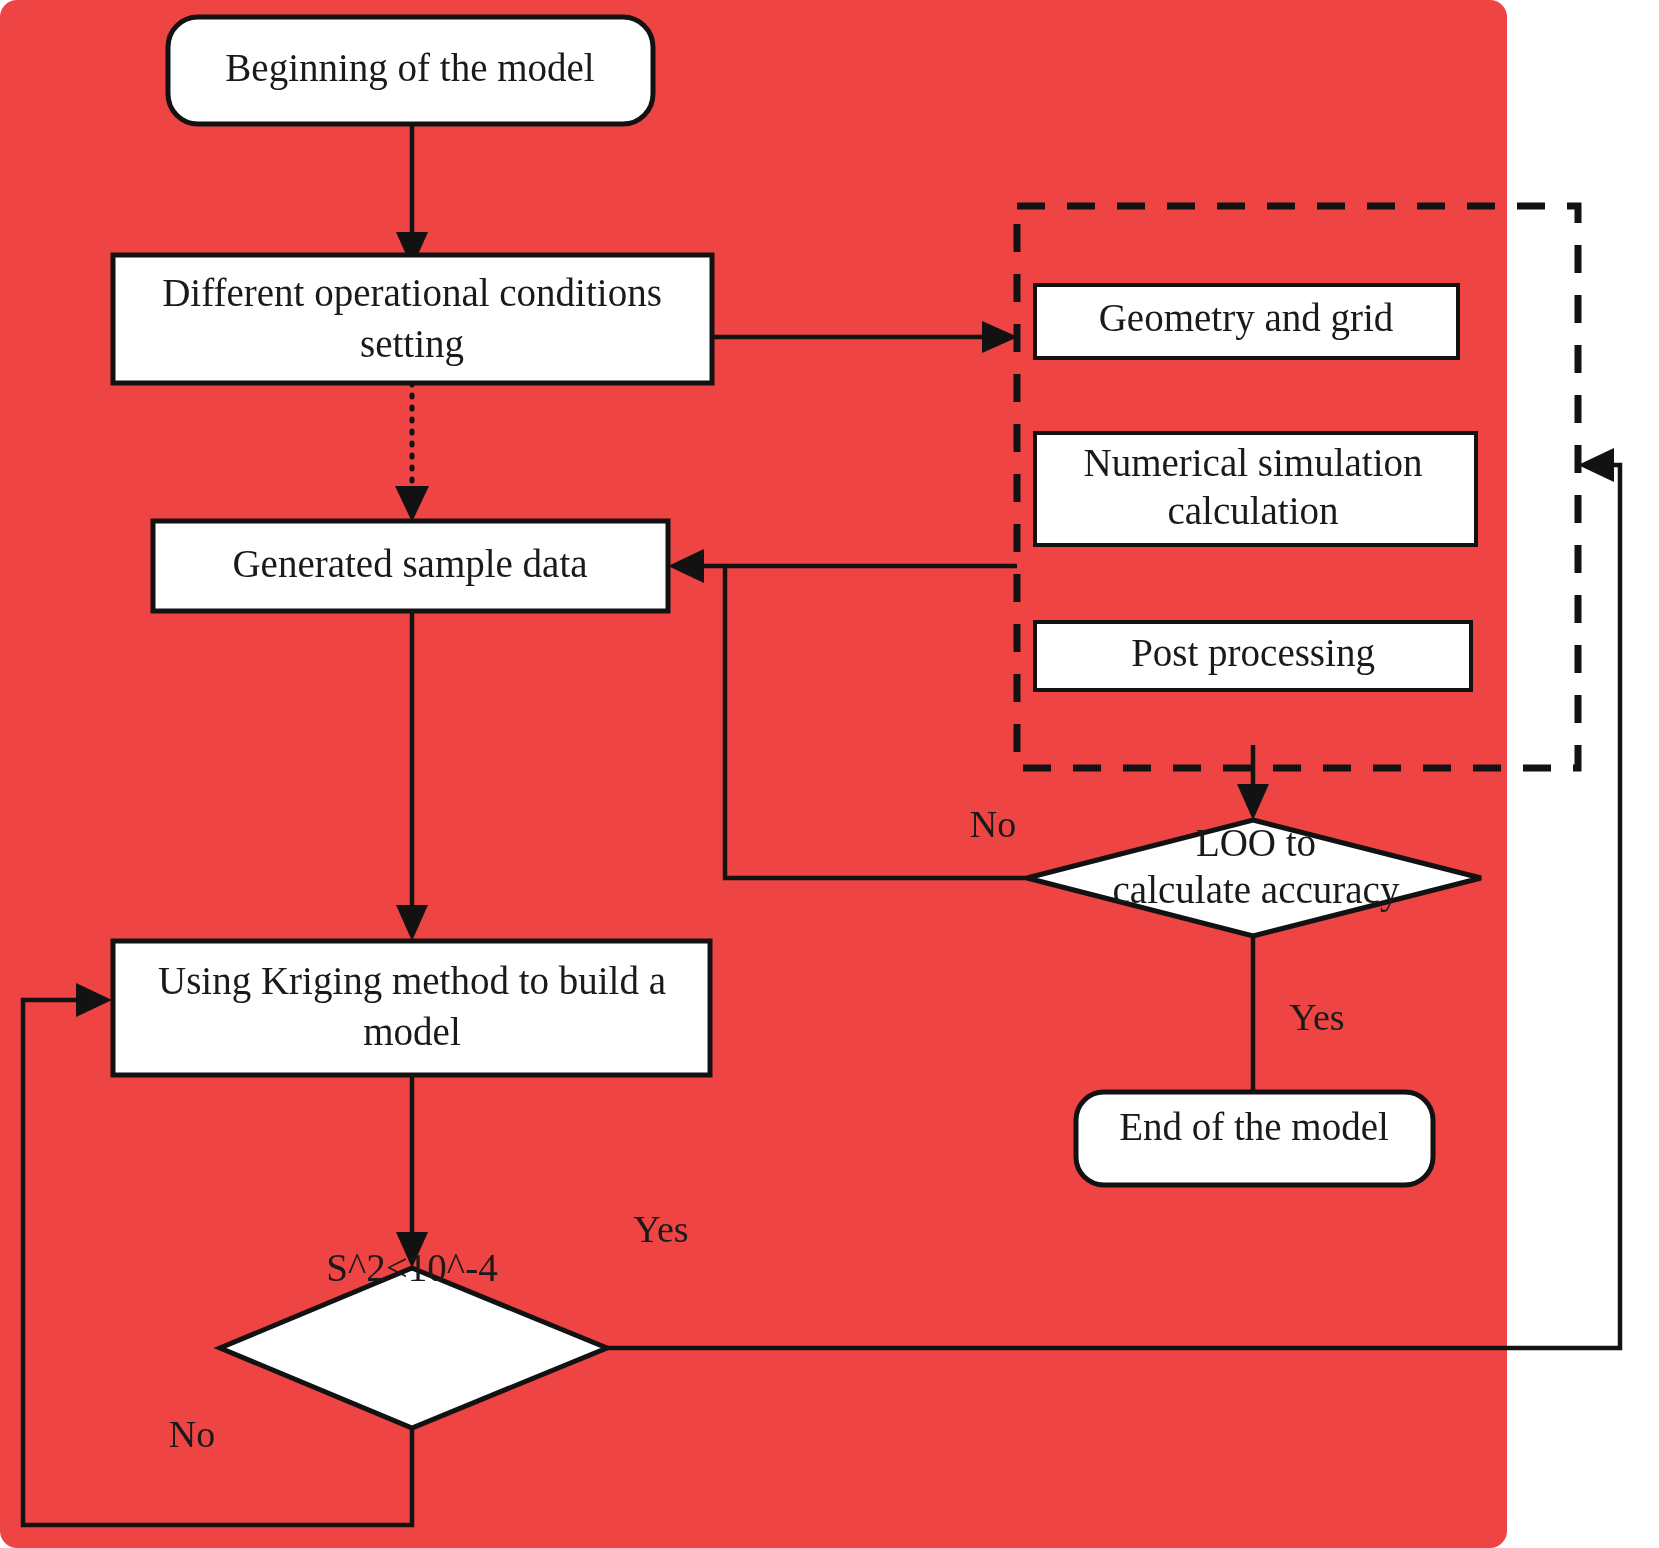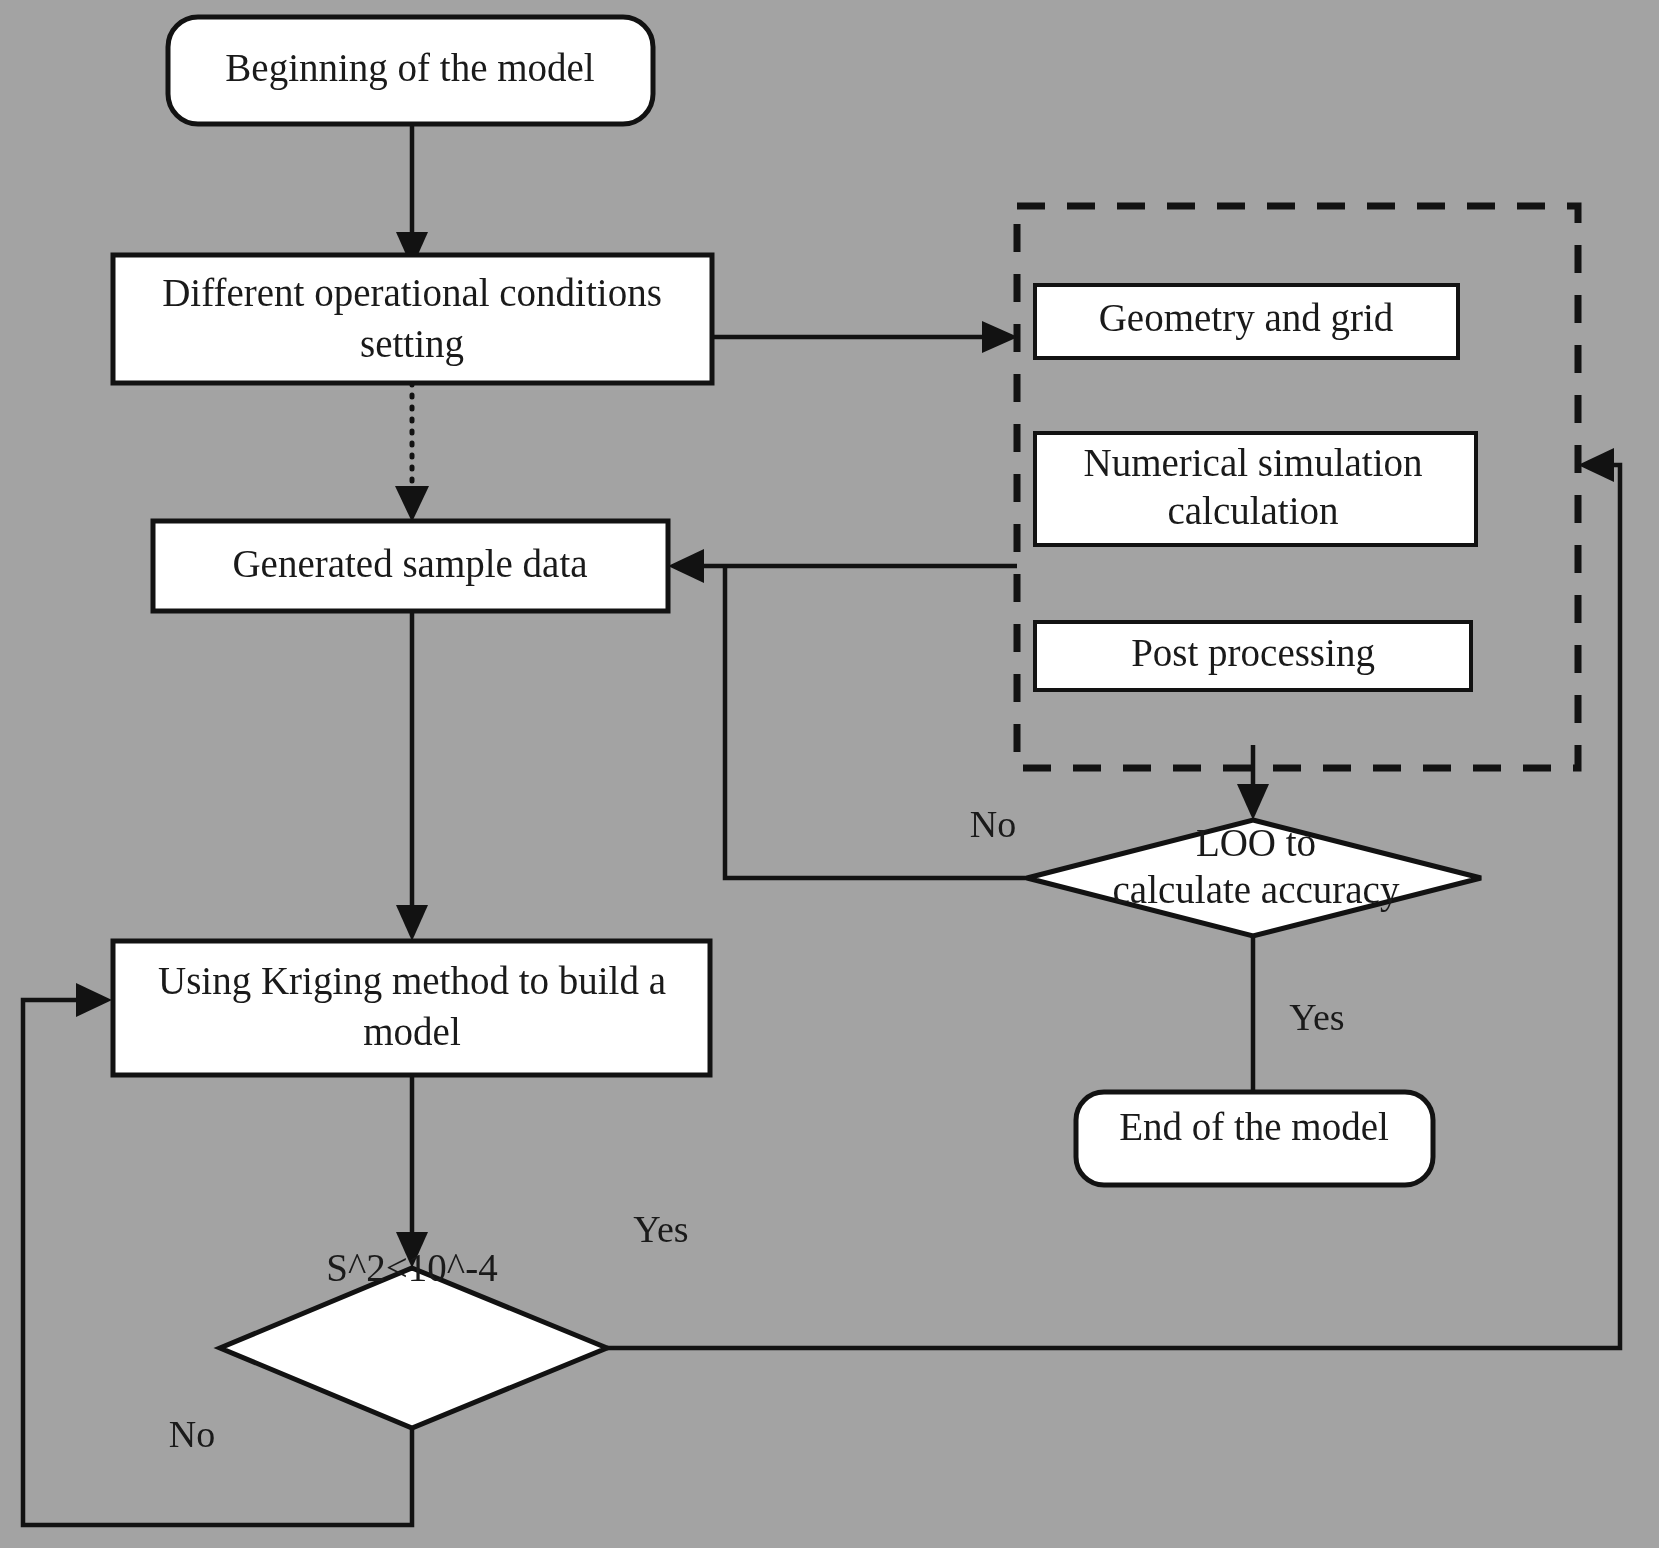--- a/index.html
+++ b/index.html
@@ -10,23 +10,24 @@
   }
   body {
     width: 1659px;
     height: 1548px;
     font-family: "Liberation Serif", "DejaVu Serif", serif;
     color: #1a1a1a;
     overflow: hidden;
   }
   #flowchart-root {
     position: relative;
-    width: 1659px;
+    width: 1507px;
     height: 1548px;
-    background: #a3a3a3;
+    background: #ef4444;
+    border-radius: 17px;
   }
   svg.chart-canvas {
     display: block;
     width: 1659px;
     height: 1548px;
   }
   .node-shape {
     fill: #ffffff;
     stroke: #121212;
     stroke-width: 5;

